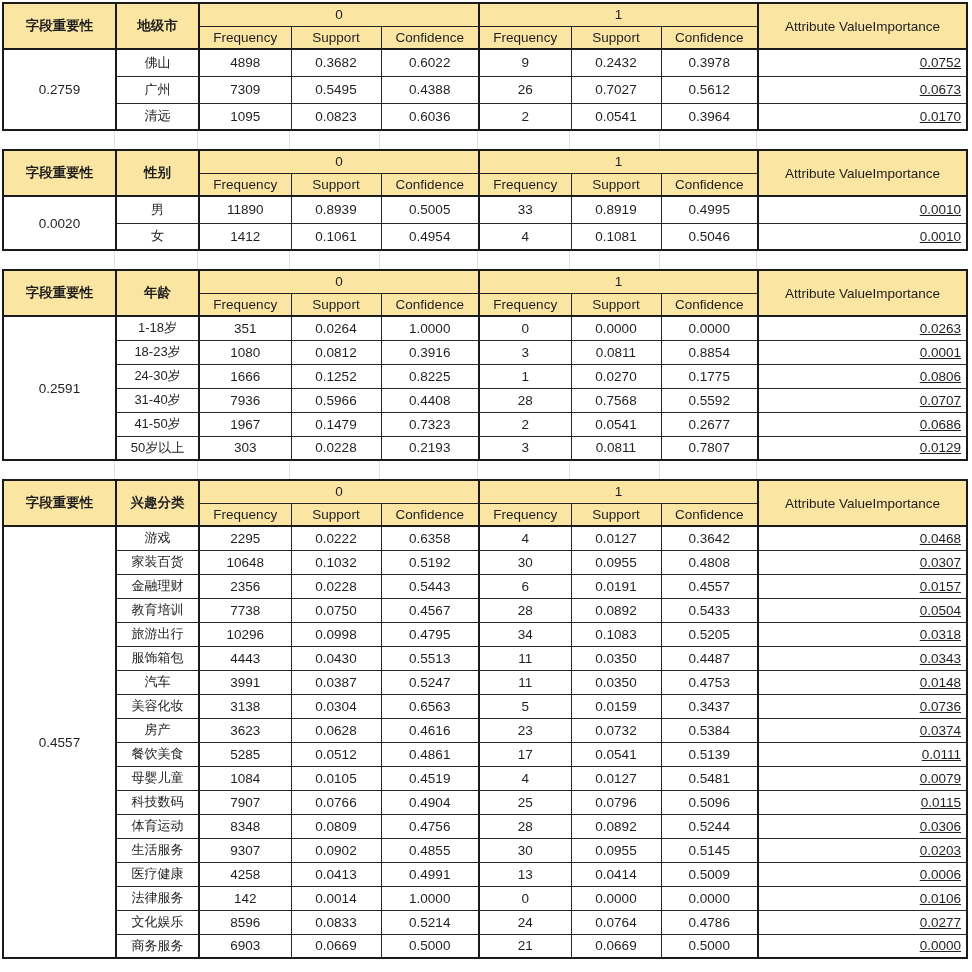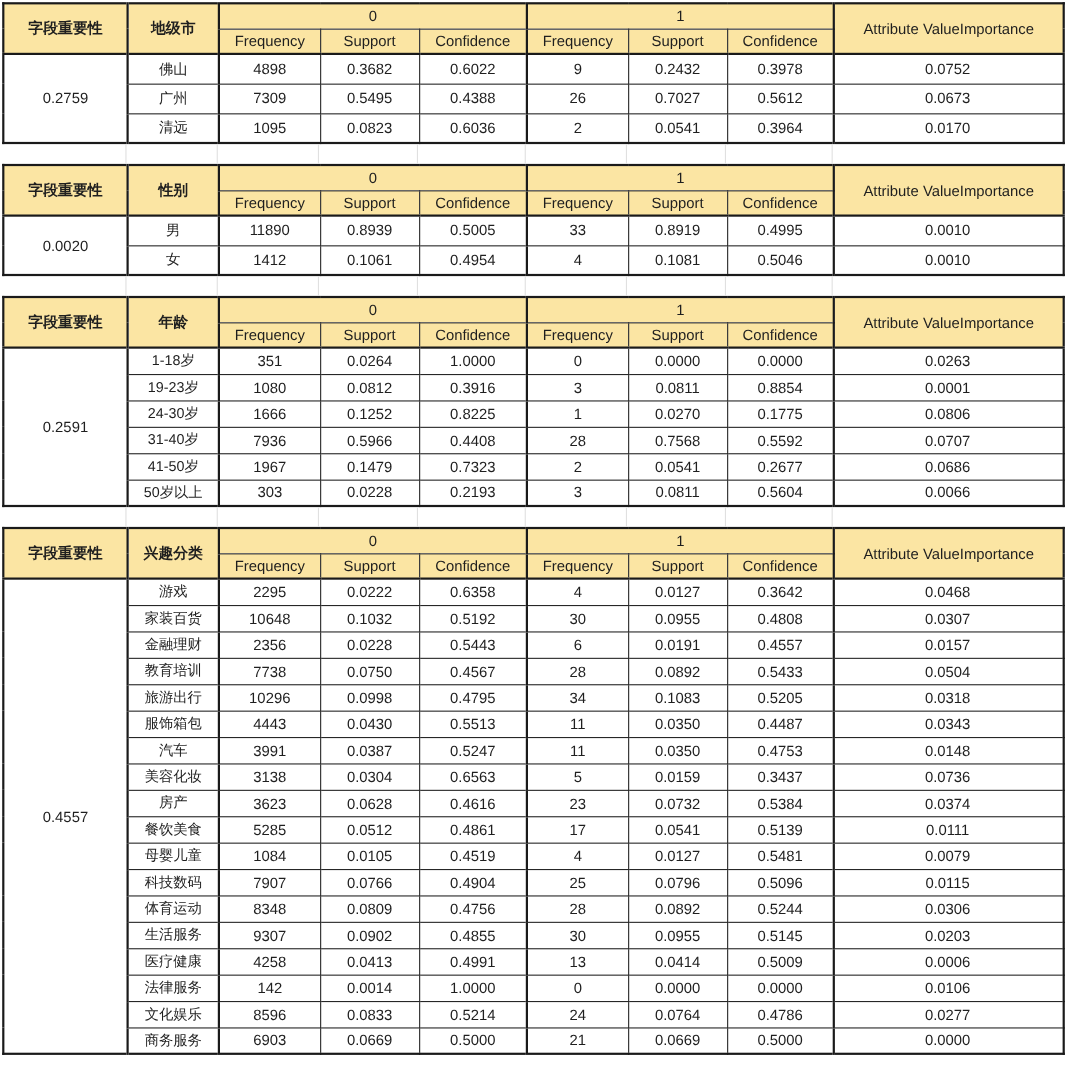--- a/index.html
+++ b/index.html
@@ -51,22 +51,23 @@
     border-left: 2px solid #1a1a1a;
   }
   tbody tr:first-child td {
     border-top: 2px solid #1a1a1a;
   }
   tr.hr1 { height: 23px; }
   tr.hr2 { height: 23px; }
   table.t-big tbody tr { height: 27px; }
   table.t-small tbody tr { height: 24px; }
   td.attr-val {
-    text-align: center;
+    text-align: right;
     padding-right: 5px;
+    text-decoration: underline;
   }
   td.row-label {
     font-size: 13px;
   }
   .gap {
     display: grid;
     grid-template-columns: 113px 83px 92px 90px 98px 92px 90px 97px 209px;
     height: 18px;
     width: 964px;
   }
@@ -254,21 +255,21 @@
           <td class="row-label sep">1-18岁</td>
           <td class="sep">351</td>
           <td class="">0.0264</td>
           <td class="">1.0000</td>
           <td class="sep">0</td>
           <td class="">0.0000</td>
           <td class="">0.0000</td>
           <td class="attr-val sep">0.0263</td>
         </tr>
         <tr>
-          <td class="row-label sep">19-23岁</td>
+          <td class="row-label sep">18-23岁</td>
           <td class="sep">1080</td>
           <td class="">0.0812</td>
           <td class="">0.3916</td>
           <td class="sep">3</td>
           <td class="">0.0811</td>
           <td class="">0.8854</td>
           <td class="attr-val sep">0.0001</td>
         </tr>
         <tr>
           <td class="row-label sep">24-30岁</td>
@@ -300,22 +301,22 @@
           <td class="">0.2677</td>
           <td class="attr-val sep">0.0686</td>
         </tr>
         <tr>
           <td class="row-label sep">50岁以上</td>
           <td class="sep">303</td>
           <td class="">0.0228</td>
           <td class="">0.2193</td>
           <td class="sep">3</td>
           <td class="">0.0811</td>
-          <td class="">0.5604</td>
-          <td class="attr-val sep">0.0066</td>
+          <td class="">0.7807</td>
+          <td class="attr-val sep">0.0129</td>
         </tr>
       </tbody>
     </table>
     <div class="gap">
       <span></span>
       <span></span>
       <span></span>
       <span></span>
       <span></span>
       <span></span>

